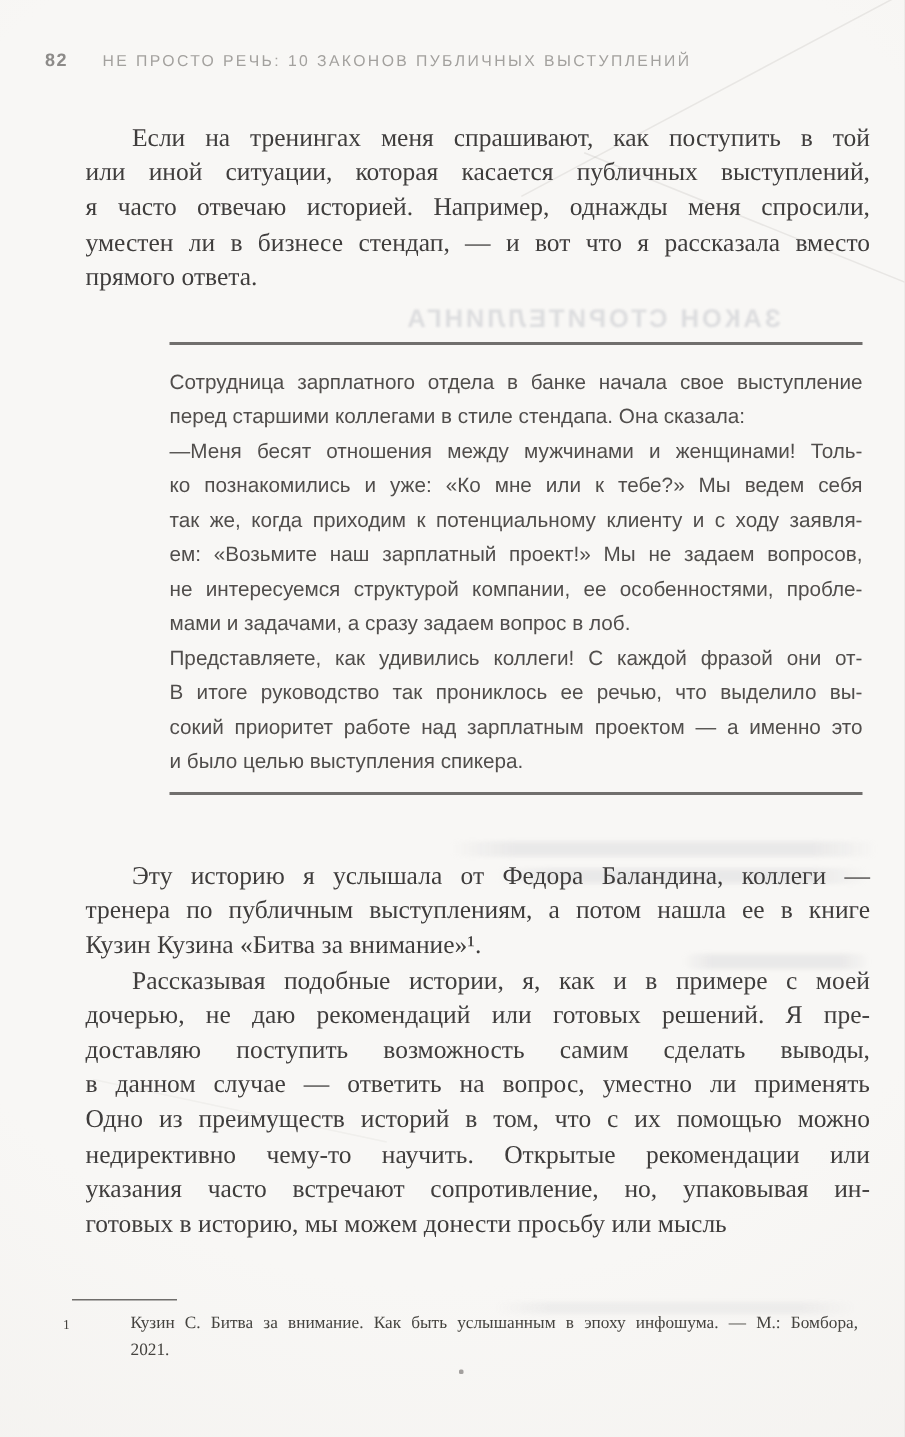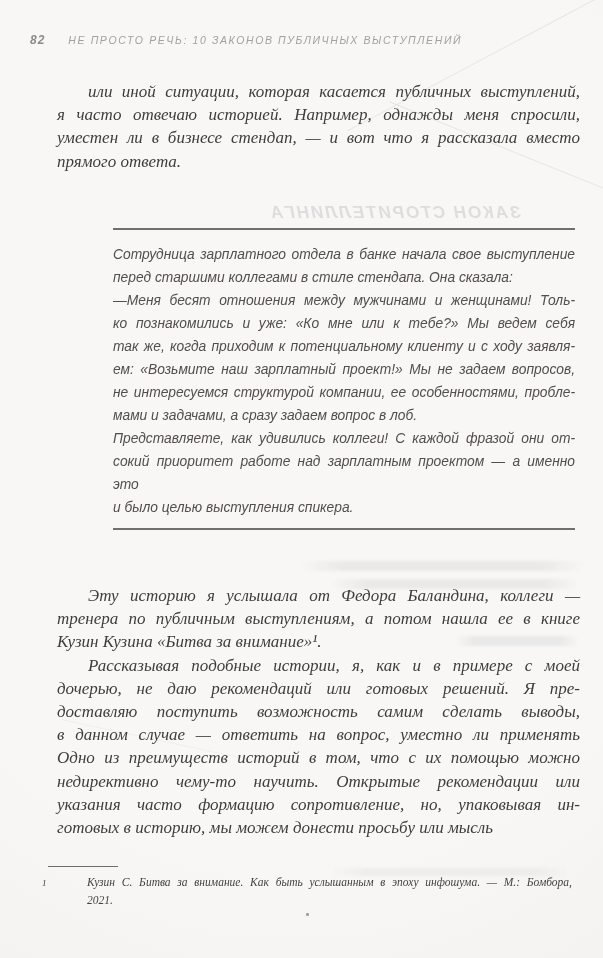--- a/index.html
+++ b/index.html
@@ -6,21 +6,20 @@
   .page {
     position: relative;
     width: 603px;
     height: 958px;
     margin: 0 auto;
     overflow: hidden;
     background:
       radial-gradient(ellipse 130% 90% at 48% 40%, #f8f7f5 55%, #f2f0ed 92%, #edebe8 100%);
     font-family: "Liberation Serif", "DejaVu Serif", serif;
     color: #3f3d3c;
-    font-style: italic;
   }
 
   
   .crease { position: absolute; background: rgba(190,188,184,0.28); pointer-events: none; }
   .crease-1 { width: 300px; height: 1px; left: 330px; top: 60px;  transform: rotate(-28deg); }
   .crease-2 { width: 260px; height: 1px; left: 380px; top: 150px; transform: rotate(22deg); }
   .crease-3 { width: 200px; height: 1px; left: 60px;  top: 740px; transform: rotate(12deg); opacity: .5; }
 
   
   .header {
@@ -66,21 +65,21 @@
     left: 57px; width: 523px;
     font-size: 17px;
     line-height: 23.2px;
     color: #3f3d3c;
   }
   .para { margin: 0; }
   .line { text-align: justify; text-align-last: justify; white-space: normal; }
   .line.line-last { text-align-last: left; }
   .indent-first .line:first-child { text-indent: 31px; }
   #para1 { top: 80px; }
-  #mainblock { top: 584px; }
+  #mainblock { top: 572px; }
 
   
   .quote {
     position: absolute;
     left: 113px; top: 228px; width: 462px;
     border-top: 2px solid #716f6d;
     border-bottom: 2px solid #716f6d;
     padding: 13px 0 9px 0;
     font-family: "Liberation Sans", "DejaVu Sans", sans-serif;
     font-size: 13.8px;
@@ -132,20 +131,21 @@
     <span class="running-title">НЕ ПРОСТО РЕЧЬ: 10 ЗАКОНОВ ПУБЛИЧНЫХ ВЫСТУПЛЕНИЙ</span>
   </div>
 
   <div class="show-through-title">ЗАКОН СТОРИТЕЛЛИНГА</div>
   <div class="smudge smudge-1"></div>
   <div class="smudge smudge-2"></div>
   <div class="smudge smudge-3"></div>
   <div class="smudge smudge-4"></div>
 
   <div id="para1" class="textblock para indent-first">
+      <div class="line">Если на тренингах меня спрашивают, как поступить в той</div>
       <div class="line">или иной ситуации, которая касается публичных выступлений,</div>
       <div class="line">я часто отвечаю историей. Например, однажды меня спросили,</div>
       <div class="line">уместен ли в бизнесе стендап, — и вот что я рассказала вместо</div>
       <div class="line line-last">прямого ответа.</div>
     </div>
 
   <div class="quote">
     <div class="para">
         <div class="line">Сотрудница зарплатного отдела в банке начала свое выступление</div>
         <div class="line line-last">перед старшими коллегами в стиле стендапа. Она сказала:</div>
@@ -153,39 +153,40 @@
     <div class="para">
         <div class="line">—Меня бесят отношения между мужчинами и женщинами! Толь-</div>
         <div class="line">ко познакомились и уже: «Ко мне или к тебе?» Мы ведем себя</div>
         <div class="line">так же, когда приходим к потенциальному клиенту и с ходу заявля-</div>
         <div class="line">ем: «Возьмите наш зарплатный проект!» Мы не задаем вопросов,</div>
         <div class="line">не интересуемся структурой компании, ее особенностями, пробле-</div>
         <div class="line line-last">мами и задачами, а сразу задаем вопрос в лоб.</div>
       </div>
     <div class="para">
         <div class="line">Представляете, как удивились коллеги! С каждой фразой они от-</div>
+        <div class="line">В итоге руководство так прониклось ее речью, что выделило вы-</div>
         <div class="line">сокий приоритет работе над зарплатным проектом — а именно это</div>
         <div class="line line-last">и было целью выступления спикера.</div>
       </div>
   </div>
 
   <div id="mainblock" class="textblock">
     <div class="para indent-first">
         <div class="line">Эту историю я услышала от Федора Баландина, коллеги —</div>
         <div class="line">тренера по публичным выступлениям, а потом нашла ее в книге</div>
         <div class="line line-last">Кузин Кузина «Битва за внимание»¹.</div>
       </div>
     <div class="para indent-first">
         <div class="line">Рассказывая подобные истории, я, как и в примере с моей</div>
         <div class="line">дочерью, не даю рекомендаций или готовых решений. Я пре-</div>
         <div class="line">доставляю поступить возможность самим сделать выводы,</div>
         <div class="line">в данном случае — ответить на вопрос, уместно ли применять</div>
         <div class="line">Одно из преимуществ историй в том, что с их помощью можно</div>
         <div class="line">недирективно чему-то научить. Открытые рекомендации или</div>
-        <div class="line">указания часто формацию сопротивление, но, упаковывая ин-</div>
+        <div class="line">указания часто встречают сопротивление, но, упаковывая ин-</div>
         <div class="line line-last">готовых в историю, мы можем донести просьбу или мысль</div>
       </div>
   </div>
 
   <div class="footnote-rule"></div>
   <div class="footnote">
     <div class="footnote-marker">1</div>
     <div class="footnote-text">
         <div class="line">Кузин С. Битва за внимание. Как быть услышанным в эпоху инфошума. — М.: Бомбора,</div>
         <div class="line line-last">2021.</div>

